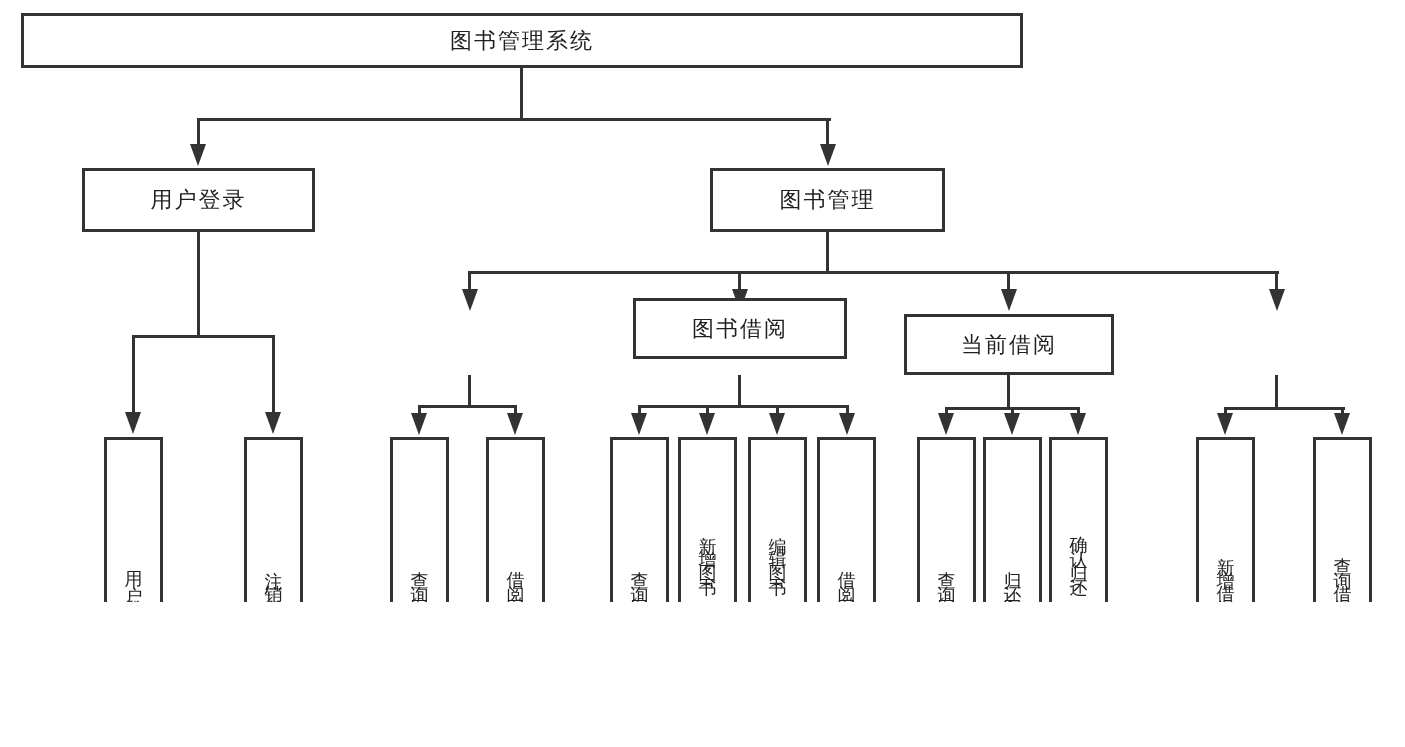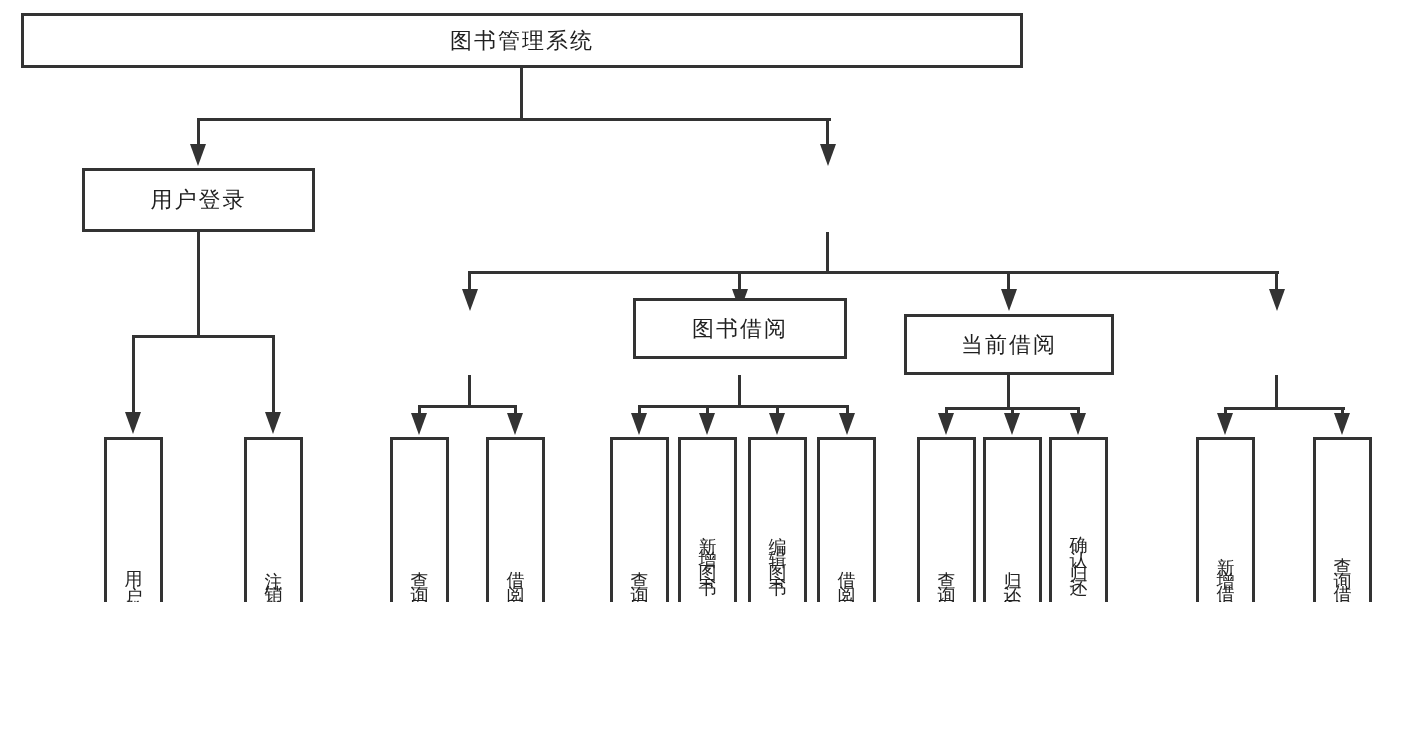--- a/index.html
+++ b/index.html
@@ -44,20 +44,23 @@
 
   <div class="vline" style="left:520px;top:68px;height:51px;"></div>
   <div class="hline" style="left:197px;top:118px;width:634px;"></div>
   <div class="vline" style="left:197px;top:118px;height:30px;"></div>
   <div class="ahead" style="left:190px;top:144px;"></div>
   <div class="vline" style="left:826px;top:118px;height:30px;"></div>
   <div class="ahead" style="left:820px;top:144px;"></div>
 
   <div class="node" style="left:82px;top:168px;width:233px;height:64px;">
     <span>用户登录</span>
+  </div>
+  <div class="node" style="left:710px;top:168px;width:235px;height:64px;">
+    <span>图书管理</span>
   </div>
 
   <div class="vline" style="left:197px;top:232px;height:106px;"></div>
   <div class="hline" style="left:132px;top:335px;width:143px;"></div>
   <div class="vline" style="left:132px;top:335px;height:79px;"></div>
   <div class="ahead" style="left:125px;top:412px;"></div>
   <div class="vline" style="left:272px;top:335px;height:79px;"></div>
   <div class="ahead" style="left:265px;top:412px;"></div>
 
   <div class="vline" style="left:826px;top:232px;height:42px;"></div>

